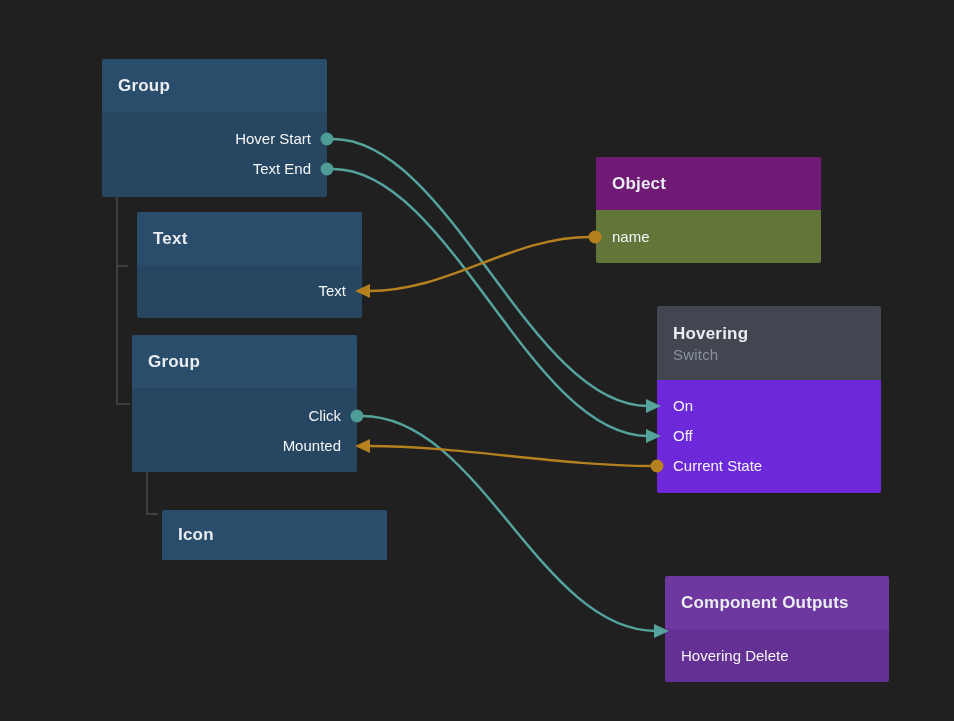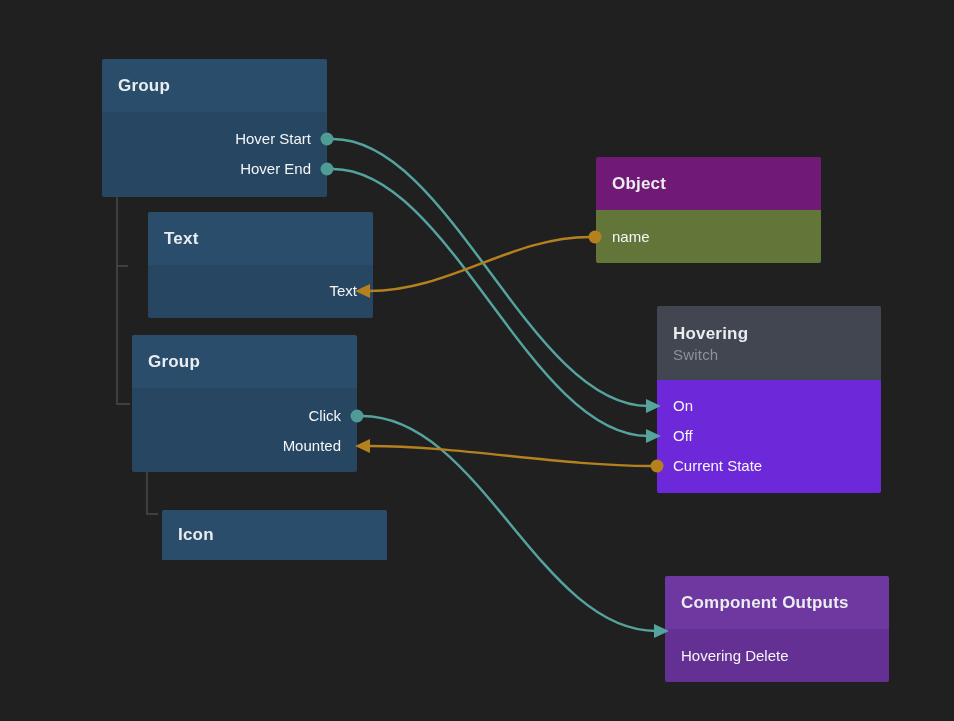--- a/index.html
+++ b/index.html
@@ -58,25 +58,25 @@
 </style>
 </head>
 <body>
 
 <div class="canvas">
 
   <div class="node n-blue" style="left:102px;top:59px;width:225px;">
     <div class="hdr" style="height:53px;">Group</div>
     <div class="bd" style="padding:12px 0 13px;">
       <div class="port r">Hover Start</div>
-      <div class="port r">Hover End</div>
+      <div class="port r">Text End</div>
     </div>
   </div>
 
-  <div class="node n-blue" style="left:148px;top:212px;width:225px;">
+  <div class="node n-blue" style="left:137px;top:212px;width:225px;">
     <div class="hdr" style="height:53px;">Text</div>
     <div class="bd" style="padding:11px 0 12px;">
       <div class="port r">Text</div>
     </div>
   </div>
 
   <div class="node n-blue" style="left:132px;top:335px;width:225px;">
     <div class="hdr" style="height:53px;">Group</div>
     <div class="bd" style="padding:13px 0 11px;">
       <div class="port r">Click</div>

